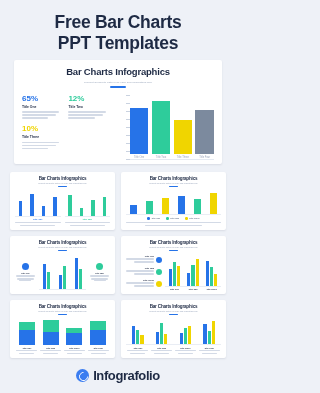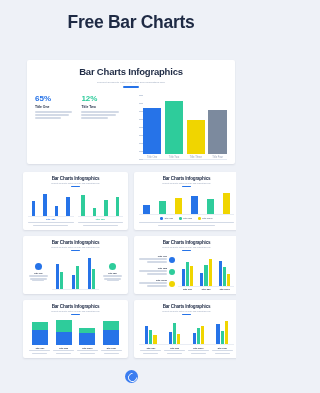--- a/index.html
+++ b/index.html
@@ -2,21 +2,21 @@
 <html><head>
 <meta charset="utf-8">
 <style>
   * { box-sizing: border-box; margin: 0; padding: 0; }
   html, body {
     width: 236px; height: 393px;
     background: #eef1f7;
     font-family: "Liberation Sans", sans-serif;
     overflow: hidden;
   }
-  .pin { position: relative; width: 236px; height: 393px; background: #eef1f7; margin-left: 13px; }
+  .pin { position: relative; width: 236px; height: 393px; background: #eef1f7; }
 
   
   .hero { padding: 12px 10px 10px; text-align: center; }
   .hero-title {
     font-size: 17.5px; line-height: 1.18; font-weight: 700;
     color: #1e2a44; letter-spacing: -0.3px;
   }
 
   
   .card {
@@ -109,20 +109,21 @@
   .logo-mark::after { content: ""; position: absolute; left: 3px; top: 3px; width: 7px; height: 7px; border-radius: 50%; border: 1.6px solid #ffffff; border-right-color: transparent; transform: rotate(-45deg); }
   .logo-text { font-size: 13px; font-weight: 700; color: #1e2a44; letter-spacing: -0.4px; }
 </style>
 </head>
 <body>
 
 <div class="pin">
 
   <div class="hero">
     <div class="hero-title">Free Bar Charts</div>
+    <div class="hero-title">PPT Templates</div>
   </div>
 
   <div class="card hero-card">
     <div class="card-head">
       <div class="card-title">Bar Charts Infographics</div>
       <div class="card-sub">Present Complete data in an easy and understand way</div>
       <div class="rule"></div>
     </div>
     <div class="hero-body">
 
@@ -132,20 +133,29 @@
           <div class="stat-label">Title One</div>
           <div class="stat-copy">
             <div class="tline" style="width:100%"></div>
               <div class="tline" style="width:92%"></div>
               <div class="tline" style="width:70%"></div>
           </div>
         </div>
         <div class="stat">
           <div class="stat-pct" style="color:#2ecc9b">12%</div>
           <div class="stat-label">Title Two</div>
+          <div class="stat-copy">
+            <div class="tline" style="width:100%"></div>
+              <div class="tline" style="width:92%"></div>
+              <div class="tline" style="width:70%"></div>
+          </div>
+        </div>
+        <div class="stat">
+          <div class="stat-pct" style="color:#f0d500">10%</div>
+          <div class="stat-label">Title Three</div>
           <div class="stat-copy">
             <div class="tline" style="width:100%"></div>
               <div class="tline" style="width:92%"></div>
               <div class="tline" style="width:70%"></div>
           </div>
         </div>
       </div>
 
       <div class="plot">
         <div class="axis-y">
@@ -463,15 +473,16 @@
               <div class="tline" style="width:72%;margin:0 auto"></div>
             </div>
         </div>
       </div>
     </div>
 
   </div>
 
   <div class="footer">
     <div class="logo-mark"></div>
+    <div class="logo-text">Infografolio</div>
   </div>
 
 </div>
 
 </body></html>

